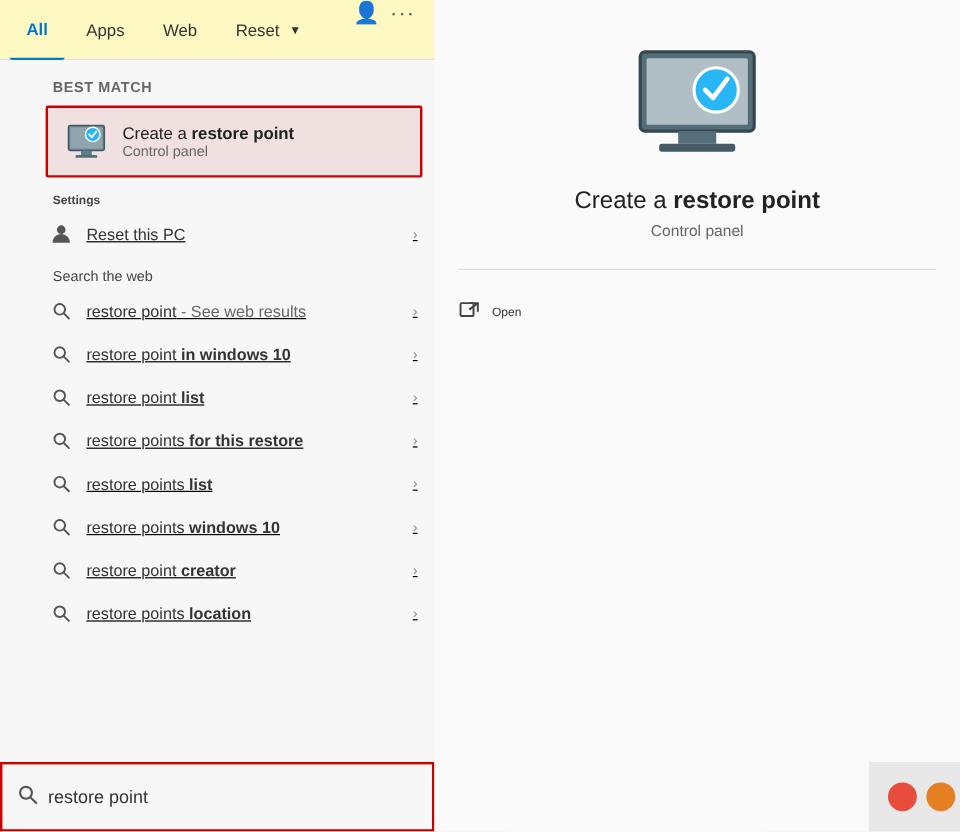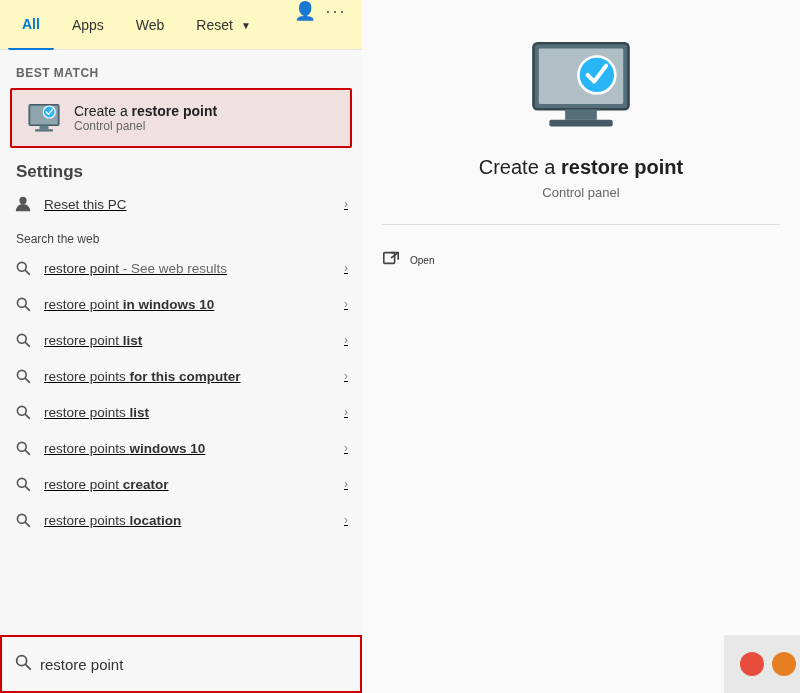--- a/index.html
+++ b/index.html
@@ -60,20 +60,21 @@
       display: flex;
       align-items: center;
       gap: 8px;
       padding-right: 8px;
     }
 
     .results-list {
       flex: 1;
       overflow-y: auto;
       padding: 8px 0;
+      margin-left: 28px;
     }
 
     .section-label {
       font-size: 12px;
       font-weight: 600;
       color: #666;
       padding: 8px 16px 4px 16px;
       text-transform: uppercase;
       letter-spacing: 0.5px;
     }
@@ -104,21 +105,21 @@
     .best-match-text .item-title strong {
       font-weight: 700;
     }
 
     .best-match-text .item-subtitle {
       font-size: 12px;
       color: #666;
     }
 
     .settings-label {
-      font-size: 17px;
+      font-size: 10px;
       font-weight: 600;
       color: #444;
       padding: 10px 16px 4px 16px;
     }
 
     .list-item {
       display: flex;
       align-items: center;
       padding: 9px 14px;
       cursor: pointer;
@@ -374,21 +375,21 @@
           <div class="item-text"><span>restore point </span><strong>list</strong></div>
           <span class="chevron">›</span>
         </div>
         <div class="list-item">
           <div class="item-icon">
             <svg viewBox="0 0 20 20" width="16" height="16" fill="none" stroke="#555" stroke-width="2">
               <circle cx="8.5" cy="8.5" r="5.5"></circle>
               <line x1="13" y1="13" x2="18" y2="18" stroke-linecap="round"></line>
             </svg>
           </div>
-          <div class="item-text"><span>restore points </span><strong>for this computer</strong></div>
+          <div class="item-text"><span>restore points </span><strong>for this restore</strong></div>
           <span class="chevron">›</span>
         </div>
         <div class="list-item">
           <div class="item-icon">
             <svg viewBox="0 0 20 20" width="16" height="16" fill="none" stroke="#555" stroke-width="2">
               <circle cx="8.5" cy="8.5" r="5.5"></circle>
               <line x1="13" y1="13" x2="18" y2="18" stroke-linecap="round"></line>
             </svg>
           </div>
           <div class="item-text"><span>restore points </span><strong>list</strong></div>

